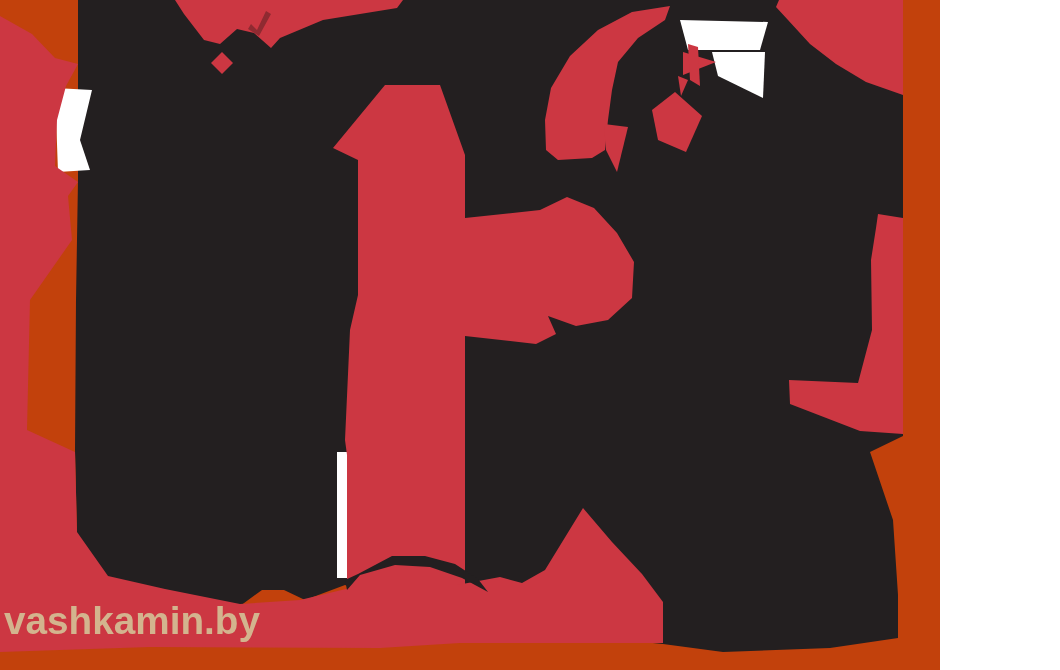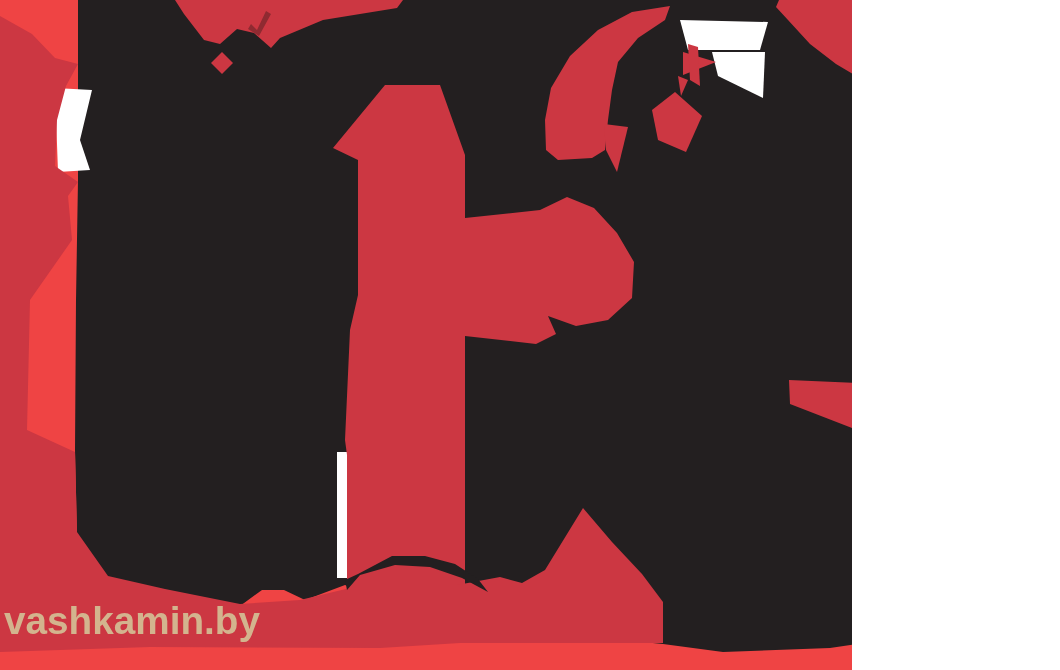--- a/index.html
+++ b/index.html
@@ -1,16 +1,16 @@
 <!DOCTYPE html>
 <html><head>
 <meta charset="utf-8">
 <style>
   html,body{margin:0;padding:0;background:#ffffff;}
-  .stage{position:relative;width:852px;height:670px;overflow:hidden;background:#ef4444;}
+  .stage{position:relative;width:940px;height:670px;overflow:hidden;background:#c2410c;}
   .stage svg{position:absolute;left:0;top:0;display:block;}
   svg text{font-family:"Liberation Sans","DejaVu Sans",sans-serif;font-weight:bold;}
 </style>
 </head>
 <body>
 
 <div class="stage">
   <svg width="1060" height="670" viewBox="0 0 1060 670">
 
     <g>

